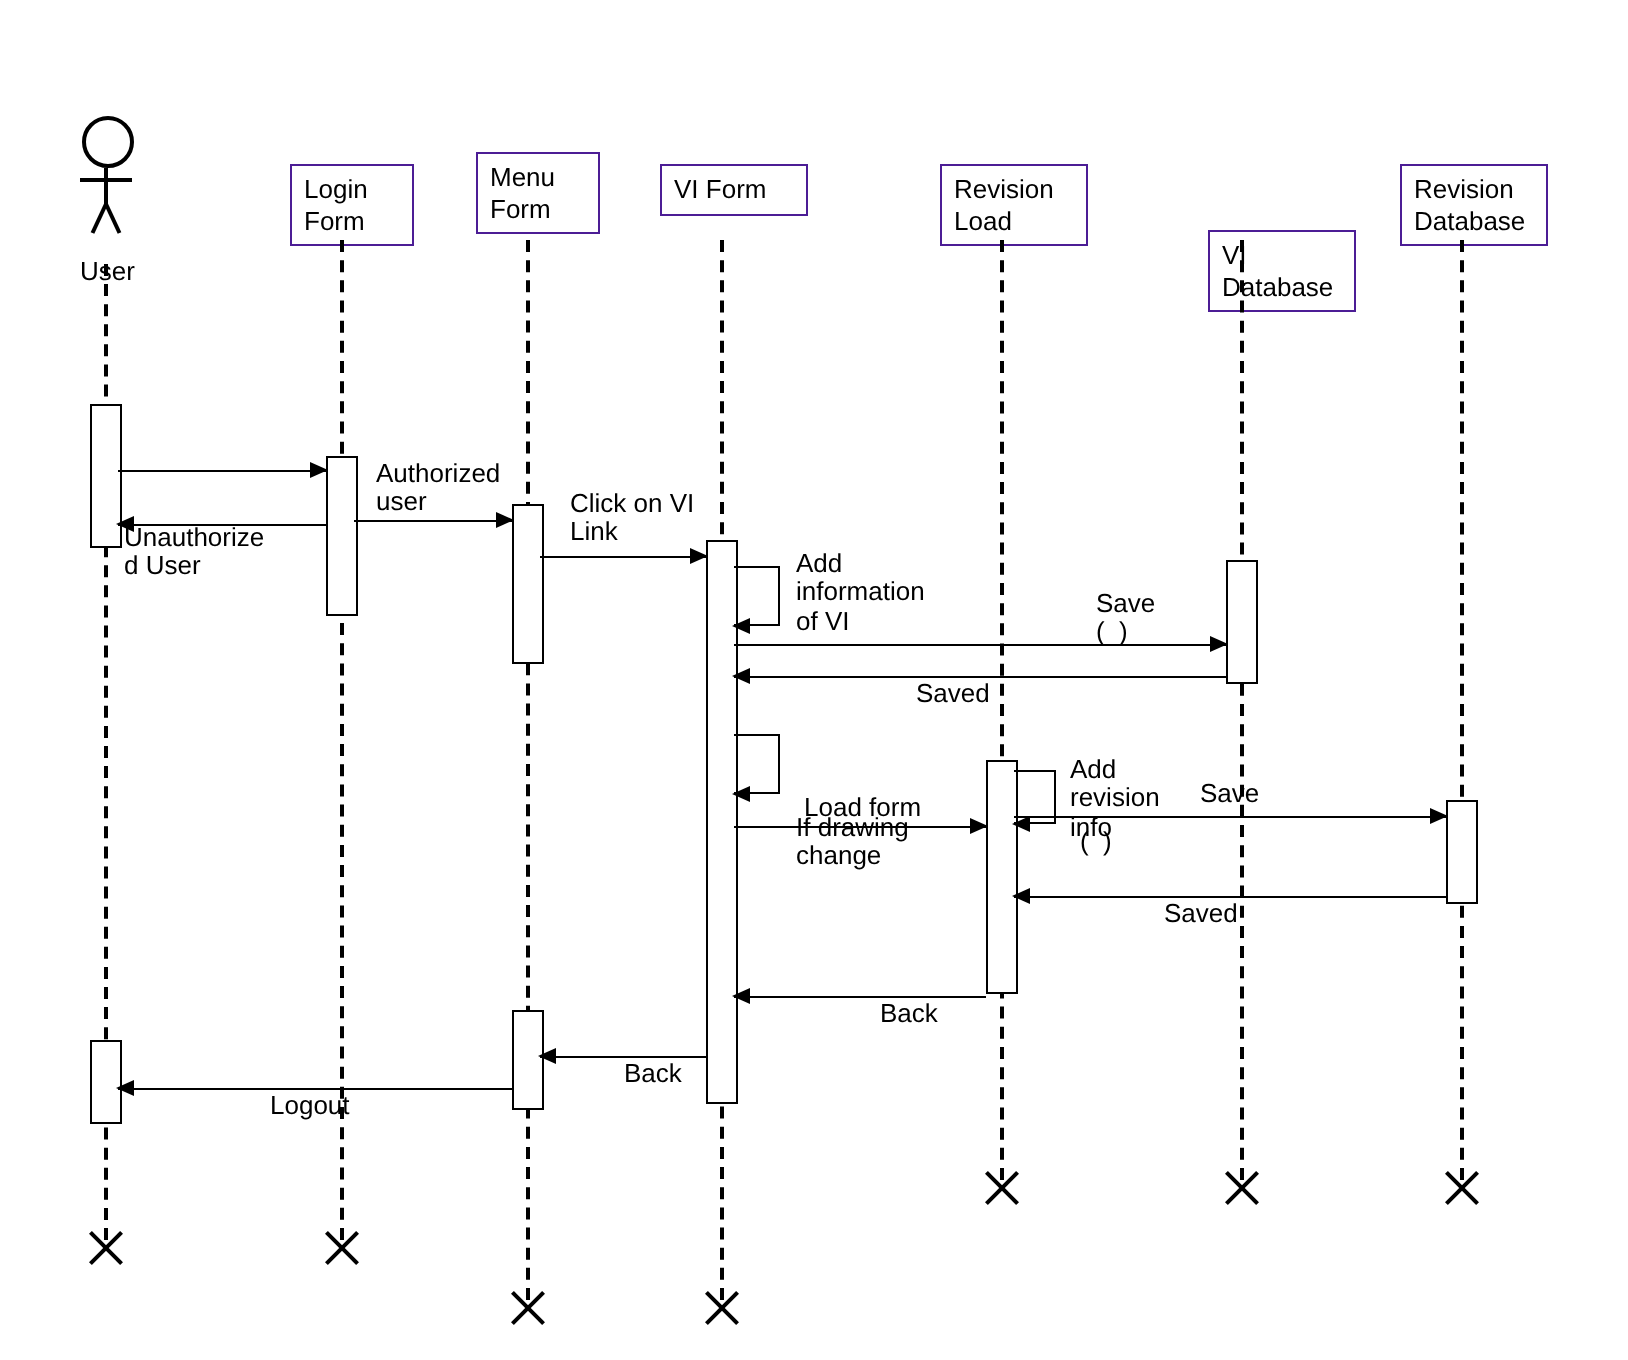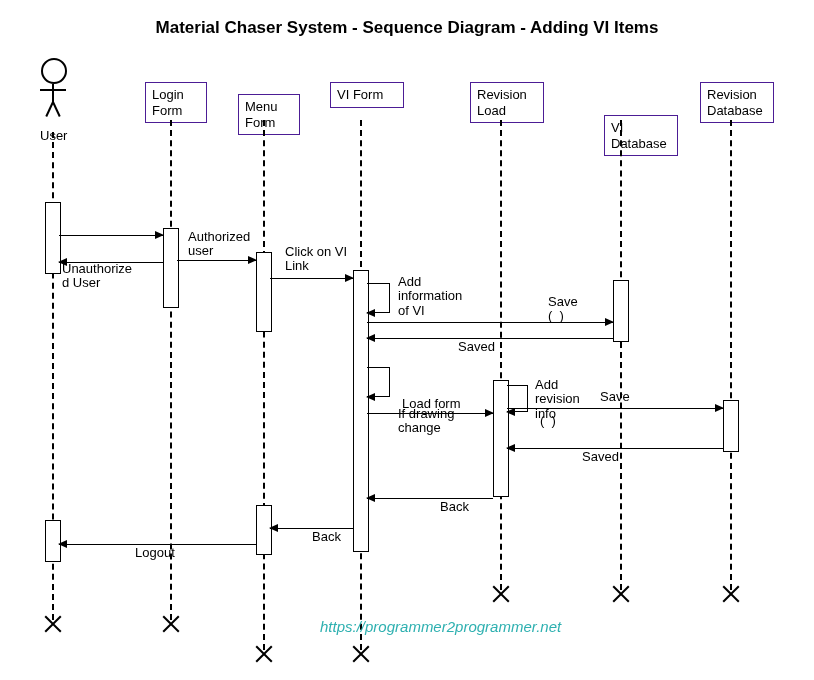--- a/index.html
+++ b/index.html
@@ -171,32 +171,31 @@
   font-size: 15px;
   font-style: italic;
   opacity: 0.9;
 }
 </style>
 </head>
 <body>
 
 <div class="diagram">
 
-  <div class="title">Material Chaser System - Sequence Diagram - Adding VI Items</div>
 
   <div class="actor" style="left:40px; top:58px;">
     <div class="actor-head"></div>
     <div class="actor-body"></div>
     <div class="actor-legs"></div>
     <div class="actor-label">User</div>
   </div>
 
   <div class="lifeline-box" style="left:145px; top:82px; width:48px;">Login
 Form</div>
-  <div class="lifeline-box" style="left:238px; top:94px; width:48px;">Menu
+  <div class="lifeline-box" style="left:238px; top:76px; width:48px;">Menu
 Form</div>
   <div class="lifeline-box" style="left:330px; top:82px; width:60px;">VI Form</div>
   <div class="lifeline-box" style="left:470px; top:82px; width:60px;">Revision
 Load</div>
   <div class="lifeline-box" style="left:604px; top:82px; width:60px;margin-top:33px;">VI
 Database</div>
   <div class="lifeline-box" style="left:700px; top:82px; width:60px;">Revision
 Database</div>
 
   <div class="lifeline-dash" style="left:52px; top:132px; height:488px;"></div>
@@ -272,15 +271,14 @@
 
   <div class="arrow left" style="left:367px; top:498px; width:126px;"></div>
   <div class="msg-text" style="left:440px; top:500px;">Back</div>
 
   <div class="arrow left" style="left:270px; top:528px; width:83px;"></div>
   <div class="msg-text" style="left:312px; top:530px;">Back</div>
 
   <div class="arrow left" style="left:59px; top:544px; width:197px;"></div>
   <div class="msg-text" style="left:135px; top:546px;">Logout</div>
 
-  <div class="watermark" style="left:320px; top:618px;">https://programmer2programmer.net</div>
 
 </div>
 
 </body></html>

